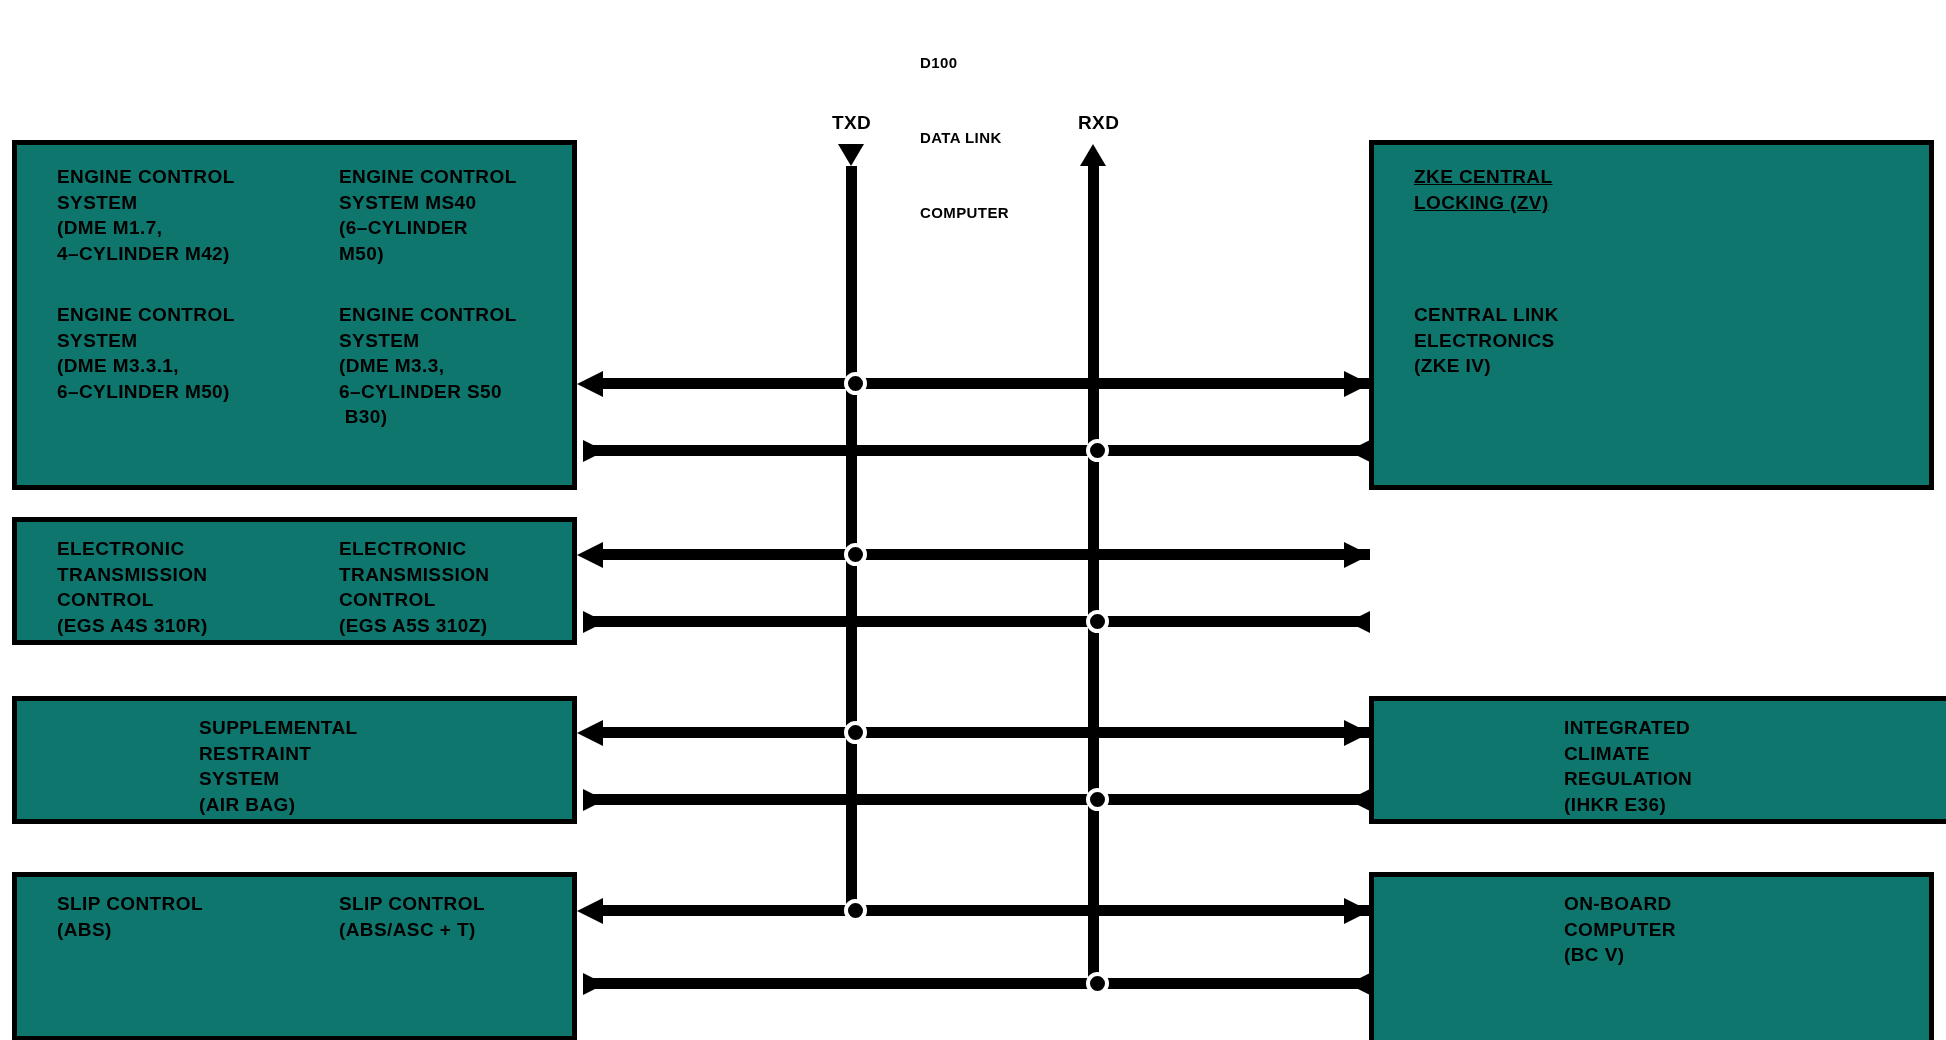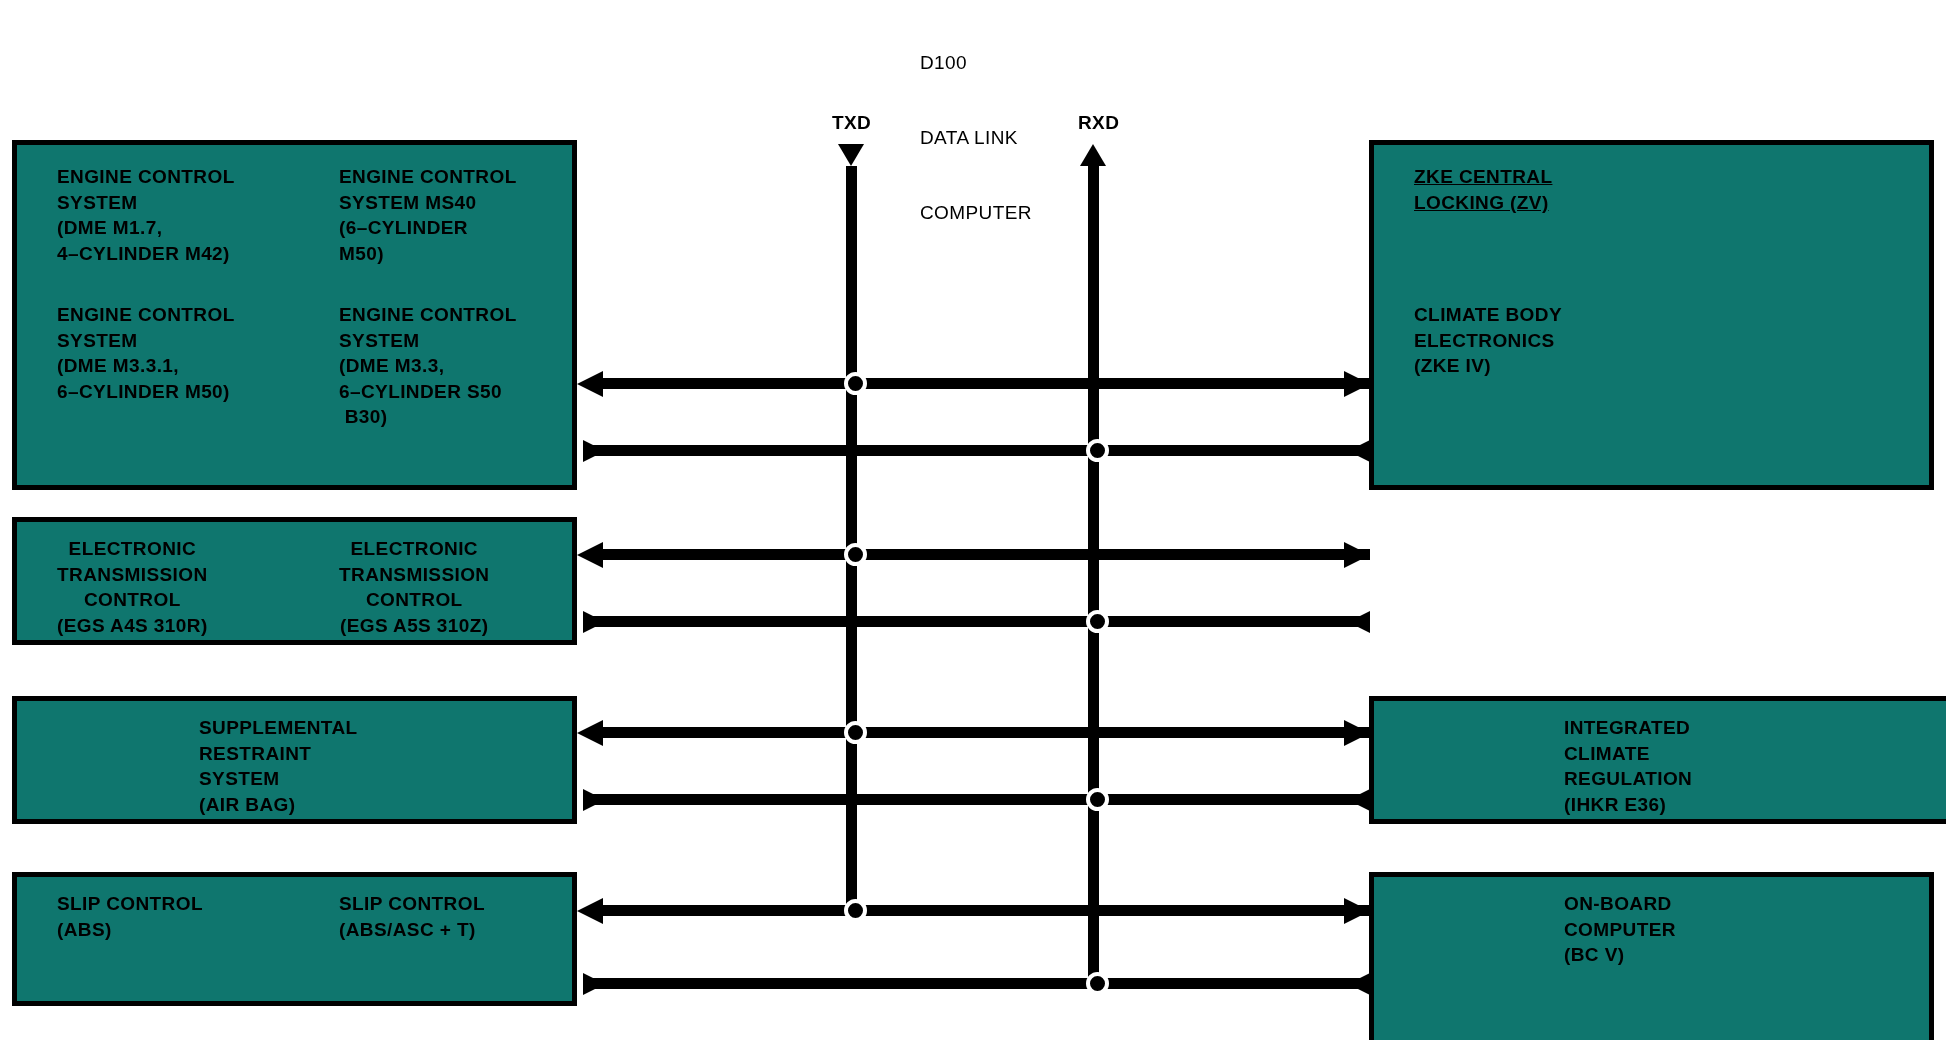--- a/index.html
+++ b/index.html
@@ -16,22 +16,22 @@
     position: relative;
     width: 1946px;
     height: 1040px;
     background: #ffffff;
     overflow: hidden;
   }
 
   
   .hdr {
     position: absolute;
-    font-size: 19px;
-    font-weight: normal;
+    font-size: 15px;
+    font-weight: bold;
     letter-spacing: 0.4px;
     line-height: 25px;
     white-space: pre;
   }
   .busLabel {
     position: absolute;
     font-size: 19px;
     font-weight: bold;
     letter-spacing: 0.4px;
     white-space: pre;
@@ -149,49 +149,49 @@
 SYSTEM
 (DME M3.3.1,
 6–CYLINDER M50)</div>
     <div class="col" style="left:322px; top:157px;">ENGINE CONTROL
 SYSTEM
 (DME M3.3,
 6–CYLINDER S50
  B30)</div>
   </div>
 
-  <div class="box" style="left:12px; top:517px; width:565px; height:128px;text-align:center;">
+  <div class="box" style="left:12px; top:517px; width:565px; height:128px;">
     <div class="col" style="left:40px; top:14px;">ELECTRONIC
 TRANSMISSION
 CONTROL
 (EGS A4S 310R)</div>
     <div class="col" style="left:322px; top:14px;">ELECTRONIC
 TRANSMISSION
 CONTROL
 (EGS A5S 310Z)</div>
   </div>
 
   <div class="box" style="left:12px; top:696px; width:565px; height:128px;">
     <div class="col" style="left:182px; top:14px;">SUPPLEMENTAL
 RESTRAINT
 SYSTEM
 (AIR BAG)</div>
   </div>
 
-  <div class="box" style="left:12px; top:872px; width:565px; height:134px;">
+  <div class="box" style="left:12px; top:872px; width:565px; height:169px;">
     <div class="col" style="left:40px; top:14px;">SLIP CONTROL
 (ABS)</div>
     <div class="col" style="left:322px; top:14px;">SLIP CONTROL
 (ABS/ASC + T)</div>
   </div>
 
   <div class="box" style="left:1369px; top:140px; width:565px; height:350px;">
     <div class="col" style="left:40px; top:19px;text-decoration:underline;">ZKE CENTRAL
 LOCKING (ZV)</div>
-    <div class="col" style="left:40px; top:157px;">CLIMATE BODY
+    <div class="col" style="left:40px; top:157px;">CENTRAL LINK
 ELECTRONICS
 (ZKE IV)</div>
   </div>
 
 
   <div class="box" style="left:1369px; top:696px; width:665px; height:128px;">
     <div class="col" style="left:190px; top:14px;">INTEGRATED
 CLIMATE
 REGULATION
 (IHKR E36)</div>

